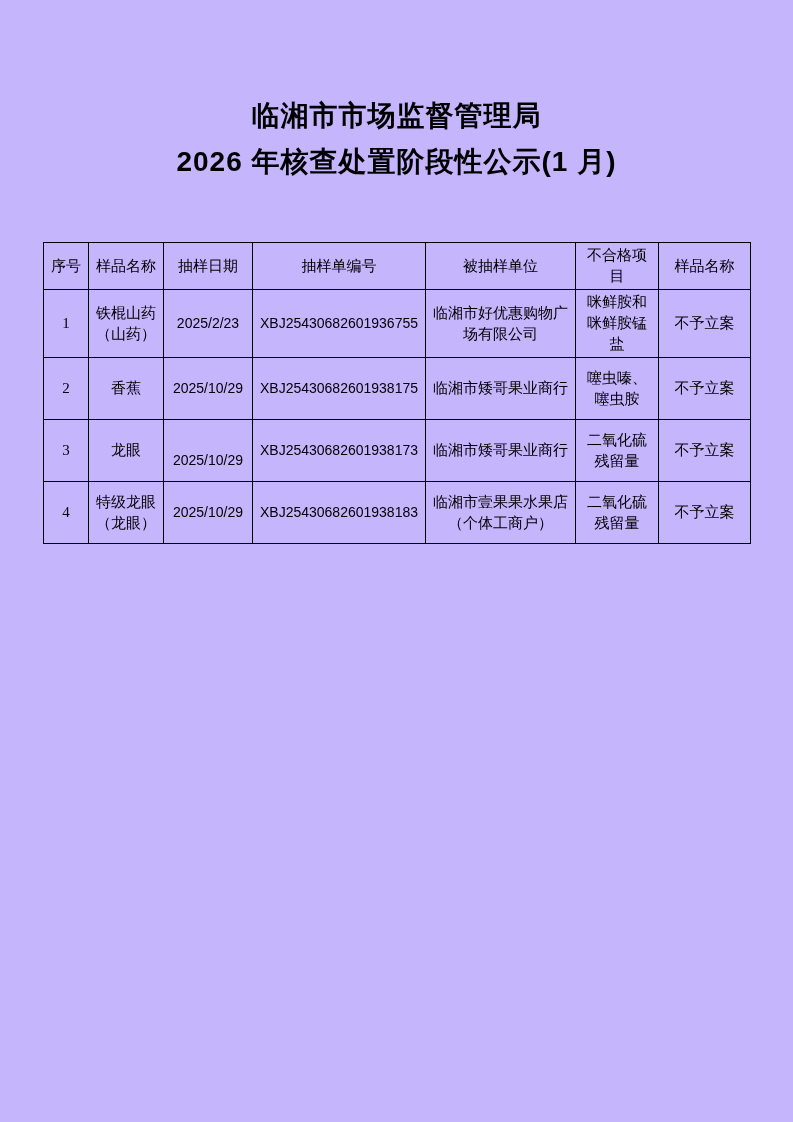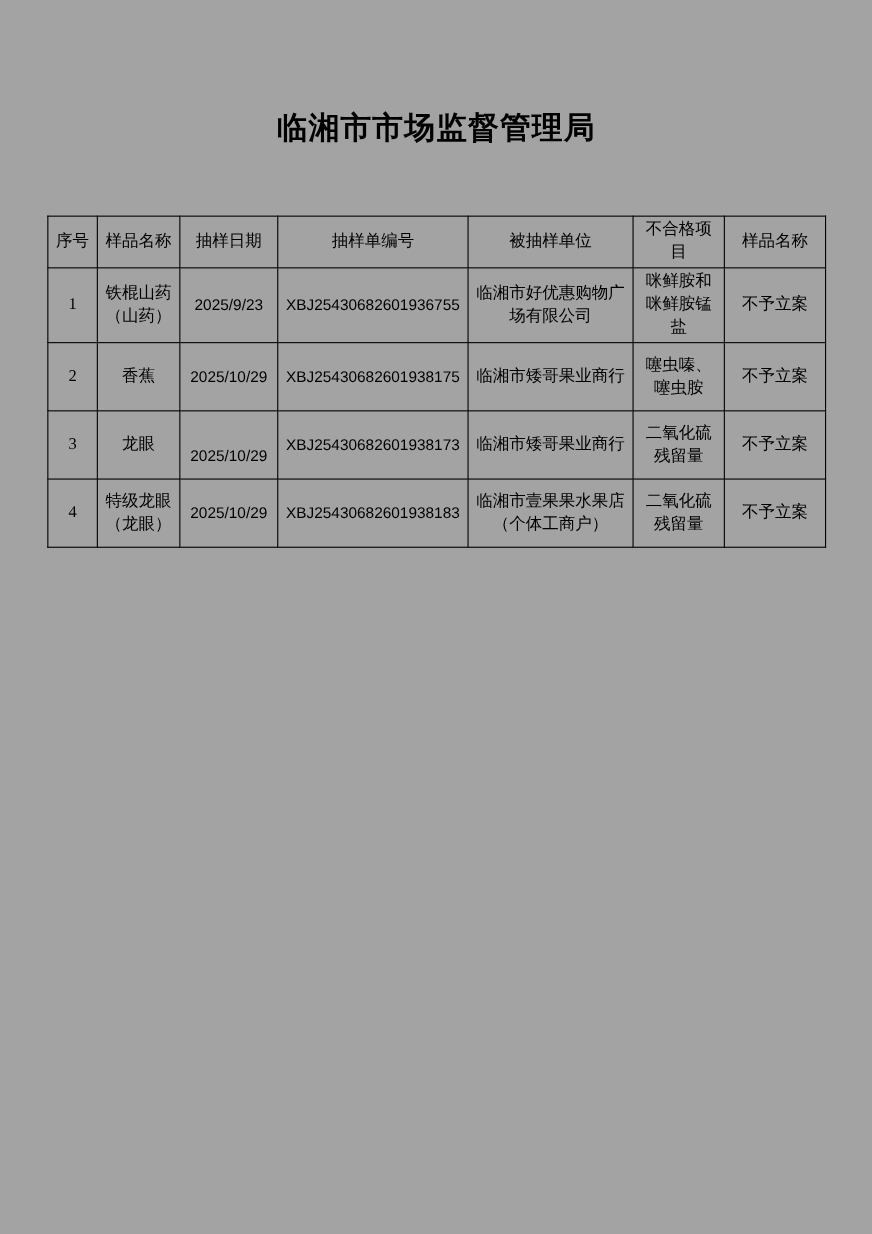--- a/index.html
+++ b/index.html
@@ -1,20 +1,20 @@
 <!DOCTYPE html>
 <html lang="zh"><head>
 <meta charset="utf-8">
 <style>
   html,body { margin:0; padding:0; background:#888; }
   .page {
     position:relative;
     width:793px; height:1122px;
     margin:0 auto;
-    background:#a3a3a3;
+    background:#c4b5fd;
     color:#000000;
     font-family:"Liberation Serif","DejaVu Serif",serif;
     box-sizing:border-box;
     overflow:hidden;
   }
   .doc-title {
     margin:0;
     text-align:center;
     font-family:"Liberation Sans","DejaVu Sans",sans-serif;
     font-weight:700;
@@ -75,20 +75,21 @@
     text-indent:0.3em;
     letter-spacing:0.5px;
   }
 </style>
 </head>
 <body>
 
 <div class="page">
 
   <h1 class="doc-title first">临湘市市场监督管理局</h1>
+  <h1 class="doc-title">2026 年核查处置阶段性公示(1 月)</h1>
 
   <div class="body-block">
   </div>
 
   <table class="results-table">
     <colgroup>
       <col class="col-seq">
         <col class="col-name">
         <col class="col-date">
         <col class="col-sn">
@@ -104,21 +105,21 @@
         <th>抽样单编号</th>
         <th>被抽样单位</th>
         <th class="h-item">不合格项目</th>
         <th>样品名称</th>
       </tr>
     </thead>
     <tbody>
       <tr>
         <td>1</td>
         <td class="c-name">铁棍山药（山药）</td>
-        <td class="num">2025/9/23</td>
+        <td class="num">2025/2/23</td>
         <td class="num">XBJ25430682601936755</td>
         <td>临湘市好优惠购物广场有限公司</td>
         <td class="c-item">咪鲜胺和咪鲜胺锰盐</td>
         <td>不予立案</td>
       </tr>
       <tr>
         <td>2</td>
         <td class="c-name">香蕉</td>
         <td class="num">2025/10/29</td>
         <td class="num">XBJ25430682601938175</td>

